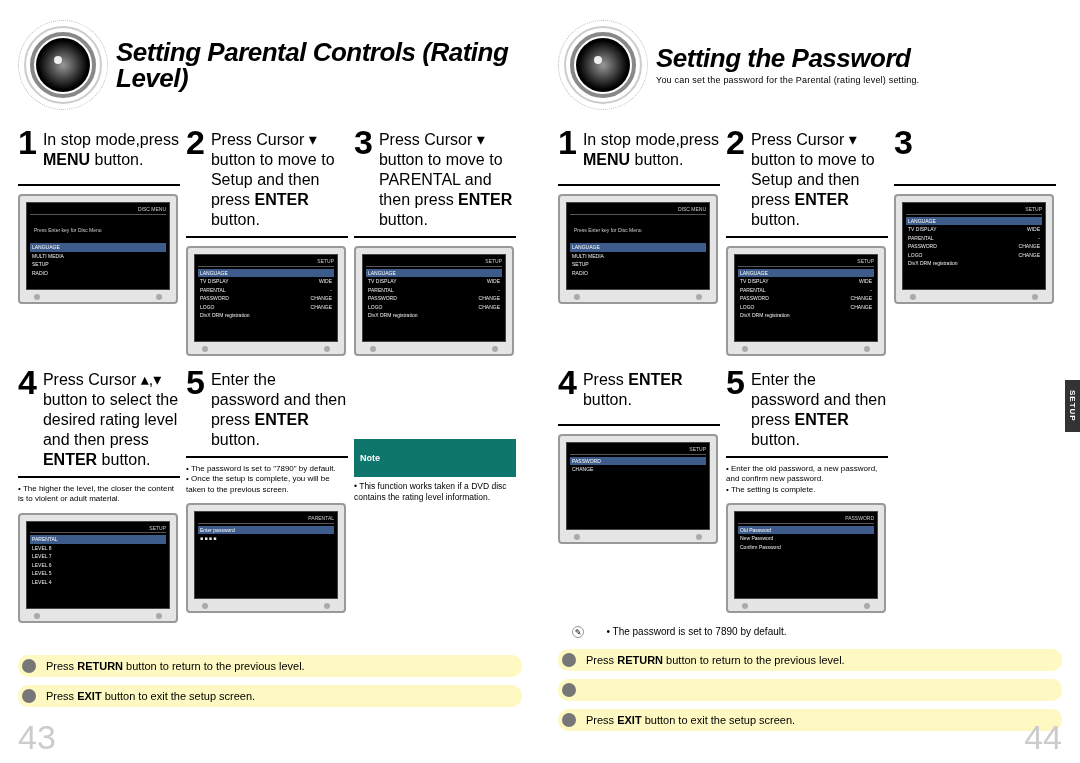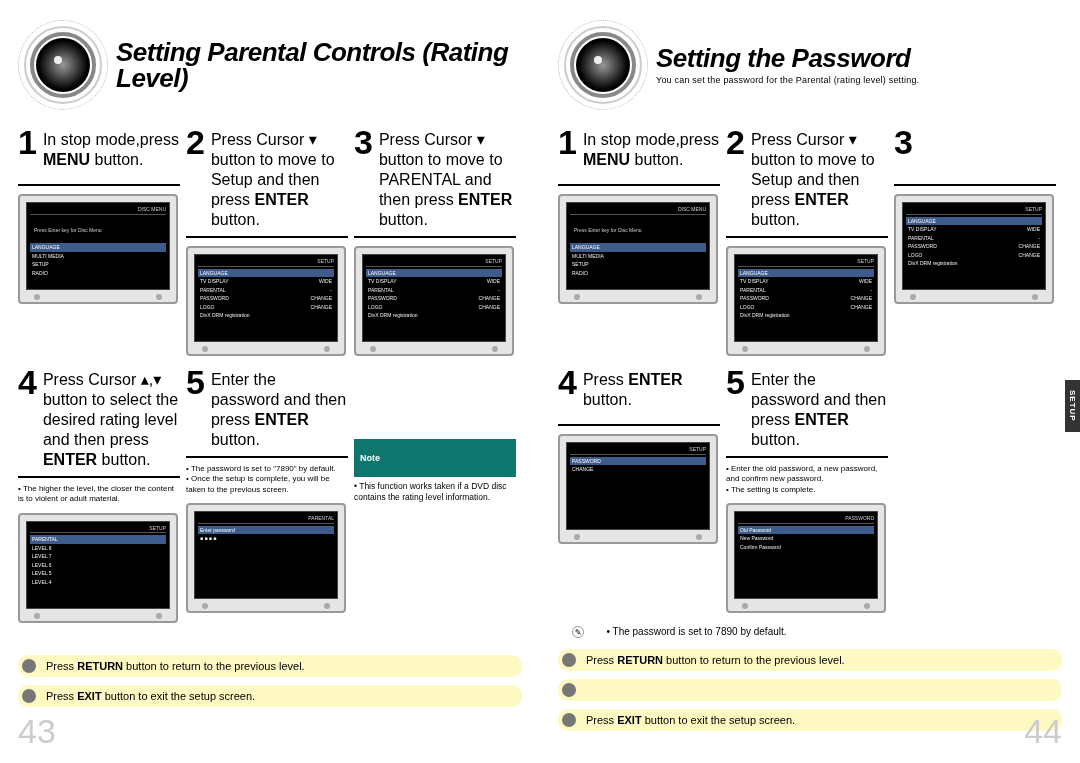--- a/index.html
+++ b/index.html
@@ -180,21 +180,21 @@
     font-size: 11px;
   }
   .bullet-row .dot {
     width:14px; height:14px; background:#777; border-radius:50%;
     flex-shrink:0;
   }
   .bullet-row b { font-weight:bold; }
 
   .pagenum {
     position:absolute;
-    bottom:12px;
+    bottom:6px;
     font-size:34px;
     color:#ccc;
     font-weight:normal;
   }
   .page-left .pagenum { left:18px; }
   .page-right .pagenum { right:18px; }
 
   
   .side-tab {
     position:absolute;

